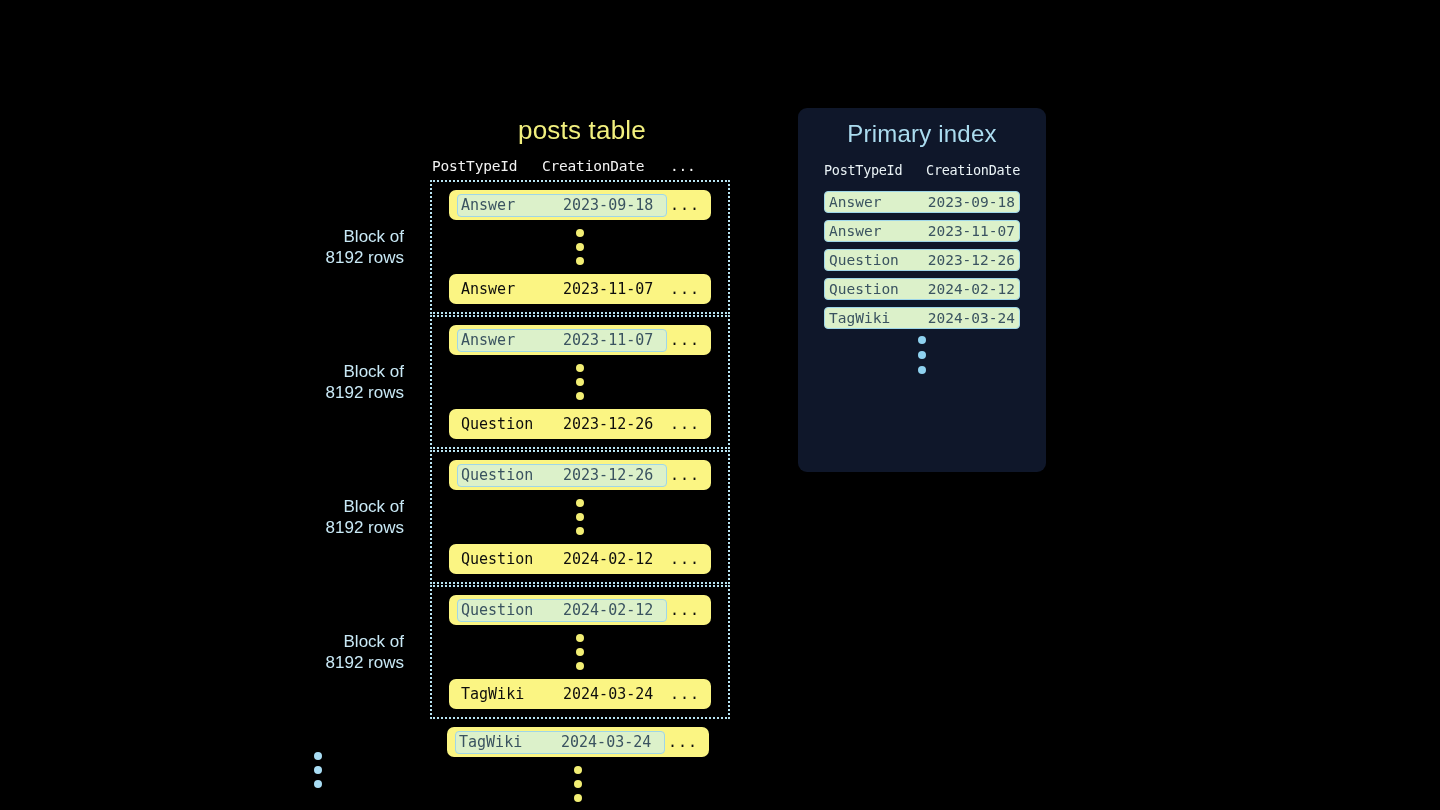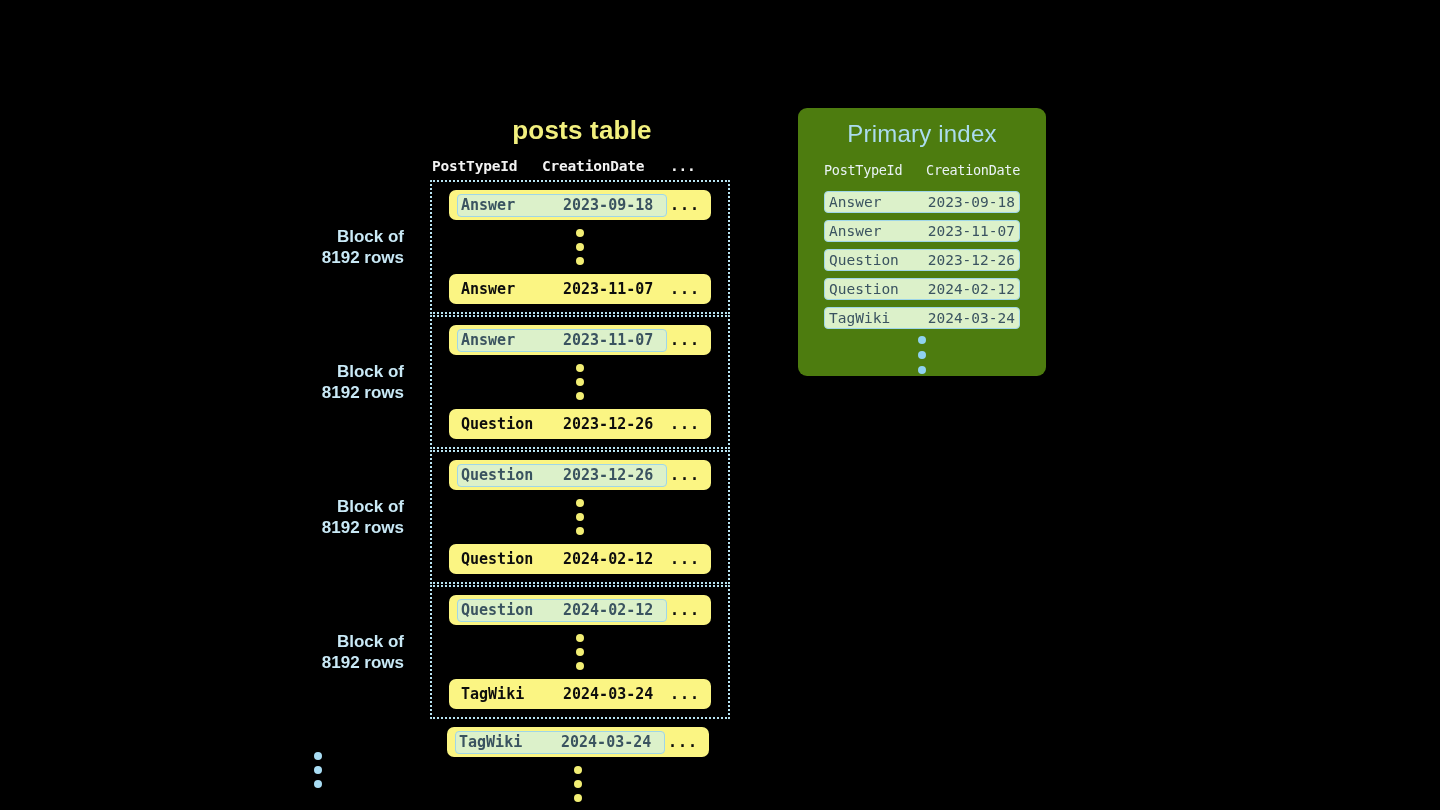--- a/index.html
+++ b/index.html
@@ -15,21 +15,20 @@
     font-family: "Liberation Sans", sans-serif;
     -webkit-font-smoothing: antialiased;
   }
 
   
   #posts-table {
     position: absolute;
     left: 300px;
     top: 115px;
     width: 470px;
-    font-weight: bold;
   }
 
   .posts-title {
     color: #f2f07e;
     font-size: 26px;
     text-align: center;
     width: 300px;
     margin-left: 132px;
     letter-spacing: 0.2px;
   }
@@ -144,22 +143,22 @@
     margin-left: 130px;
     margin-top: 6px;
   }
 
   
   #primary-index {
     position: absolute;
     left: 798px;
     top: 108px;
     width: 248px;
-    height: 268px;
-    background: #4d7c0f;
+    height: 364px;
+    background: #0f172a;
     border-radius: 9px;
     box-sizing: border-box;
     padding-top: 12px;
   }
   .idx-title {
     color: #abdcef;
     font-size: 24px;
     text-align: center;
     letter-spacing: 0.2px;
     margin-bottom: 14px;

